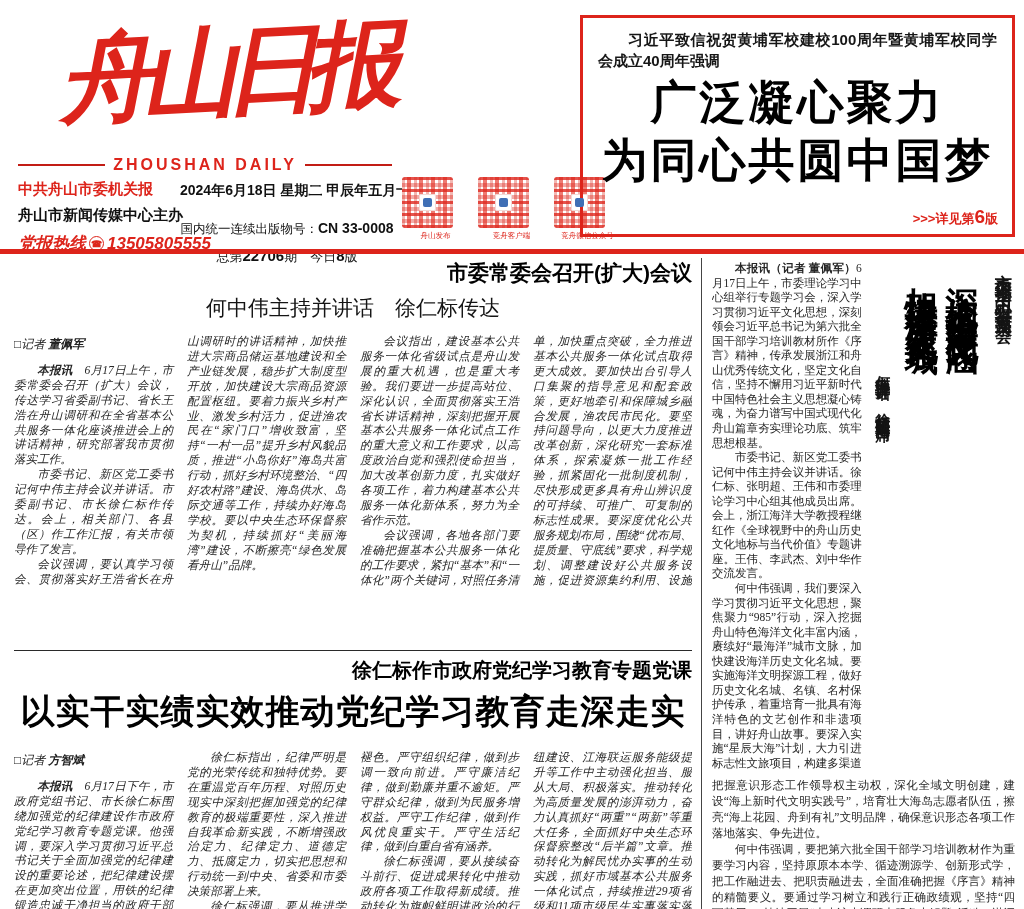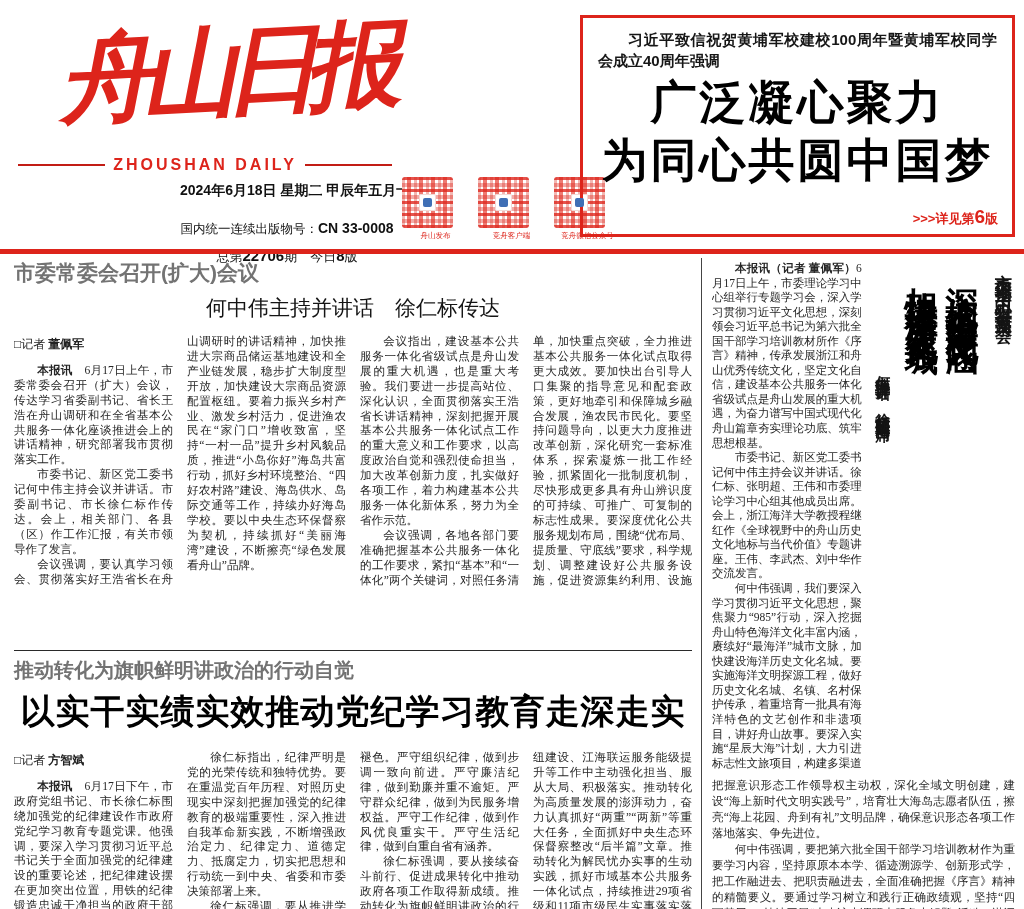--- a/index.html
+++ b/index.html
@@ -60,29 +60,29 @@
     font-family:"Liberation Sans", sans-serif; }
   .top-kicker{ font-size:15px; font-weight:600; color:#161616; line-height:1.38;
     text-align:justify; text-indent:2em; }
   .top-headline{ margin-top:6px; text-align:center; font-size:46px; font-weight:900;
     color:#000; line-height:1.13; letter-spacing:3px; white-space:nowrap;}
   .see-more{ position:absolute; right:14px; bottom:6px; color:#dd241b;
     font-weight:bold; font-size:13px; }
   .see-more b{ font-size:19px; }
   .red-rule{ position:absolute; left:0; top:249px; width:1024px; height:5px; background:#dd241b; }
   
-  .kicker{ text-align:left; font-family:"Liberation Sans", sans-serif;
-    font-size:21px; font-weight:600; color:#737373; }
+  .kicker{ text-align:right; font-family:"Liberation Sans", sans-serif;
+    font-size:21px; font-weight:600; color:#000000; }
   .headline{ text-align:center; font-family:"Liberation Sans", sans-serif;
     font-weight:900; color:#000; white-space:nowrap;}
   .subhead{ text-align:center; font-family:"Liberation Sans", sans-serif;
     font-size:21px; font-weight:500; color:#141414; }
   .body-cols{ column-fill:auto; overflow:hidden; text-align:justify;
     font-size:11.6px; line-height:14.9px; color:#262626; }
-  .body-cols p{ text-indent:2em; }
+  .body-cols p{ text-indent:2em;font-style:italic; }
   .byline{ text-indent:0 !important; margin:2px 0 12px !important; font-size:12px; color:#222;}
   .byline b{ font-weight:bold; }
   
   .article-main{ position:absolute; left:14px; top:259px; width:678px; }
   .article-main .headline{ font-size:41px; letter-spacing:6px; margin-top:3px; }
   .article-main .subhead{ margin-top:7px; }
   .article-main .body-cols{ margin-top:13px; height:260px; column-count:4; column-gap:14px; }
   .divider-h{ position:absolute; left:14px; top:650px; width:678px; height:1px; background:#2a2a2a; }
   
   .article-second{ position:absolute; left:14px; top:657px; width:678px; }
@@ -114,20 +114,29 @@
 
 <div id="page">
 
   <div class="masthead-title">舟山日报</div>
   <div class="daily-row">
     <span class="rule"></span>
     <span class="en">ZHOUSHAN DAILY</span>
     <span class="rule"></span>
   </div>
 
+  <div class="info-left">
+    <div class="l1">中共舟山市委机关报</div>
+    <div class="l2">舟山市新闻传媒中心主办</div>
+    <div class="l3">
+      <span>党报热线</span>
+      <span class="phone-icon">☎</span>
+      <span>13505805555</span>
+    </div>
+  </div>
 
   <div class="info-mid">
     <div class="l1">2024年6月18日 星期二 甲辰年五月十三</div>
     <div class="l2">
       <span>国内统一连续出版物号：</span><b>CN 33-0008</b>
     </div>
     <div class="l3">
       <span>总第</span><b>22706</b><span>期　今日</span><b>8</b><span>版</span>
     </div>
   </div>
@@ -175,39 +184,39 @@
       <p>市委书记、新区党工委书记何中伟主持会议并讲话。市委副书记、市长徐仁标作传达。会上，相关部门、各县（区）作工作汇报，有关市领导作了发言。</p>
       <p>会议强调，要认真学习领会、贯彻落实好王浩省长在舟山调研时的讲话精神，加快推进大宗商品储运基地建设和全产业链发展，稳步扩大制度型开放，加快建设大宗商品资源配置枢纽。要着力振兴乡村产业、激发乡村活力，促进渔农民在“家门口”增收致富，坚持“一村一品”提升乡村风貌品质，推进“小岛你好”海岛共富行动，抓好乡村环境整治、“四好农村路”建设、海岛供水、岛际交通等工作，持续办好海岛学校。要以中央生态环保督察为契机，持续抓好“美丽海湾”建设，不断擦亮“绿色发展看舟山”品牌。</p>
       <p>会议指出，建设基本公共服务一体化省级试点是舟山发展的重大机遇，也是重大考验。我们要进一步提高站位、深化认识，全面贯彻落实王浩省长讲话精神，深刻把握开展基本公共服务一体化试点工作的重大意义和工作要求，以高度政治自觉和强烈使命担当，加大改革创新力度，扎实做好各项工作，着力构建基本公共服务一体化新体系，努力为全省作示范。</p>
       <p>会议强调，各地各部门要准确把握基本公共服务一体化的工作要求，紧扣“基本”和“一体化”两个关键词，对照任务清单，加快重点突破，全力推进基本公共服务一体化试点取得更大成效。要加快出台引导人口集聚的指导意见和配套政策，更好地牵引和保障城乡融合发展，渔农民市民化。要坚持问题导向，以更大力度推进改革创新，深化研究一套标准体系，探索凝炼一批工作经验，抓紧固化一批制度机制，尽快形成更多具有舟山辨识度的可持续、可推广、可复制的标志性成果。要深度优化公共服务规划布局，围绕“优布局、提质量、守底线”要求，科学规划、调整建设好公共服务设施，促进资源集约利用、设施集中共享、配置精准高效。要精准施策推进重点领域工作，聚焦教育、医疗、养老、医保、社保、文体、交通等领域，促进基本公共服务普惠均衡可及。要进一步提高工作水平，深入调研、加强对接、强化督导、营造氛围，努力发现和破解公共服务一体化当中的高频问题和难点堵点，形成推动试点工作的强大合力。</p>
     </div>
   </div>
 
   <div class="divider-h"></div>
 
   <div class="article-second">
-    <div class="kicker">推动转化为旗帜鲜明讲政治的行动自觉</div>
+    <div class="kicker">徐仁标作市政府党纪学习教育专题党课</div>
     <div class="headline">以实干实绩实效推动党纪学习教育走深走实</div>
     <div class="body-cols">
       <p class="byline">
         <span>□记者</span> <b>方智斌</b>
       </p>
       <p><b>本报讯</b><span>　6月17日下午，市政府党组书记、市长徐仁标围绕加强党的纪律建设作市政府党纪学习教育专题党课。他强调，要深入学习贯彻习近平总书记关于全面加强党的纪律建设的重要论述，把纪律建设摆在更加突出位置，用铁的纪律锻造忠诚干净担当的政府干部队伍，以实干实绩实效不断推动党纪学习教育走深走实。</span></p>
       <p>徐仁标指出，纪律严明是党的光荣传统和独特优势。要在重温党百年历程、对照历史现实中深刻把握加强党的纪律教育的极端重要性，深入推进自我革命新实践，不断增强政治定力、纪律定力、道德定力、抵腐定力，切实把思想和行动统一到中央、省委和市委决策部署上来。</p>
       <p>徐仁标强调，要从推进学深学透、日用而不觉中一体把握“六项纪律”的实践要求。严守政治纪律，做到绝对忠诚不褪色。严守组织纪律，做到步调一致向前进。严守廉洁纪律，做到勤廉并重不逾矩。严守群众纪律，做到为民服务增权益。严守工作纪律，做到作风优良重实干。严守生活纪律，做到自重自省有涵养。</p>
       <p>徐仁标强调，要从接续奋斗前行、促进成果转化中推动政府各项工作取得新成绩。推动转化为旗帜鲜明讲政治的行动自觉，以更高的政治自觉深化改革开放，在自贸试验区提升战略、大宗商品资源配置枢纽建设、江海联运服务能级提升等工作中主动强化担当、服从大局、积极落实。推动转化为高质量发展的澎湃动力，奋力认真抓好“两重”“两新”等重大任务，全面抓好中央生态环保督察整改“后半篇”文章。推动转化为解民忧办实事的生动实践，抓好市域基本公共服务一体化试点，持续推进29项省级和11项市级民生实事落实落细，健全“民生面对面”“政企面对面”、领导干部接访下访机制，抓好安全生产、防汛防台相关工作。推动转化为纵深推进全面从严治党的坚定决心，做到真管真严、敢管敢严、长管长严，以政府干部的“好状态”催生干事创业“新气象”。</p>
     </div>
   </div>
 
   <div class="divider-v"></div>
 
   <div class="article-right">
     <div class="right-top">
       <div class="right-body-narrow">
-        <p><b>本报讯（记者 董佩军）</b><span>6月17日上午，市委理论学习中心组举行专题学习会，深入学习贯彻习近平文化思想，深刻领会习近平总书记为第六批全国干部学习培训教材所作《序言》精神，传承发展浙江和舟山优秀传统文化，坚定文化自信，建设基本公共服务一体化省级试点是舟山发展的重大机遇，为奋力谱写中国式现代化舟山篇章夯实理论功底、筑牢思想根基。</span></p>
+        <p><b>本报讯（记者 董佩军）</b><span>6月17日上午，市委理论学习中心组举行专题学习会，深入学习贯彻习近平文化思想，深刻领会习近平总书记为第六批全国干部学习培训教材所作《序言》精神，传承发展浙江和舟山优秀传统文化，坚定文化自信，坚持不懈用习近平新时代中国特色社会主义思想凝心铸魂，为奋力谱写中国式现代化舟山篇章夯实理论功底、筑牢思想根基。</span></p>
         <p>市委书记、新区党工委书记何中伟主持会议并讲话。徐仁标、张明超、王伟和市委理论学习中心组其他成员出席。会上，浙江海洋大学教授程继红作《全球视野中的舟山历史文化地标与当代价值》专题讲座。王伟、李武杰、刘中华作交流发言。</p>
         <p>何中伟强调，我们要深入学习贯彻习近平文化思想，聚焦聚力“985”行动，深入挖掘舟山特色海洋文化丰富内涵，赓续好“最海洋”城市文脉，加快建设海洋历史文化名城。要实施海洋文明探源工程，做好历史文化名城、名镇、名村保护传承，着重培育一批具有海洋特色的文艺创作和非遗项目，讲好舟山故事。要深入实施“星辰大海”计划，大力引进标志性文旅项目，构建多渠道对外文化交流体系，扩大“里斯本丸”营救事件的国际影响力，加快推进文化领域基本公共服务一体化建设。要牢牢</p>
       </div>
       <div class="v-wrap">
         <div class="v-kicker">市委理论学习中心组举行专题学习会</div>
         <div class="v-h">深入挖掘舟山海洋文化内涵</div>
         <div class="v-h v-h2">加快建设海洋历史文化名城</div>
         <div class="v-subhead">
           <span>何中伟主持并讲话</span><span class="v-gap"></span><span>徐仁标张明超王伟出席</span>
         </div>

